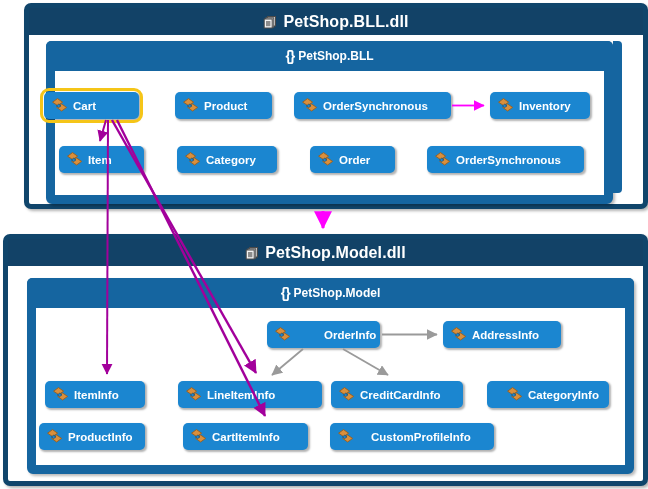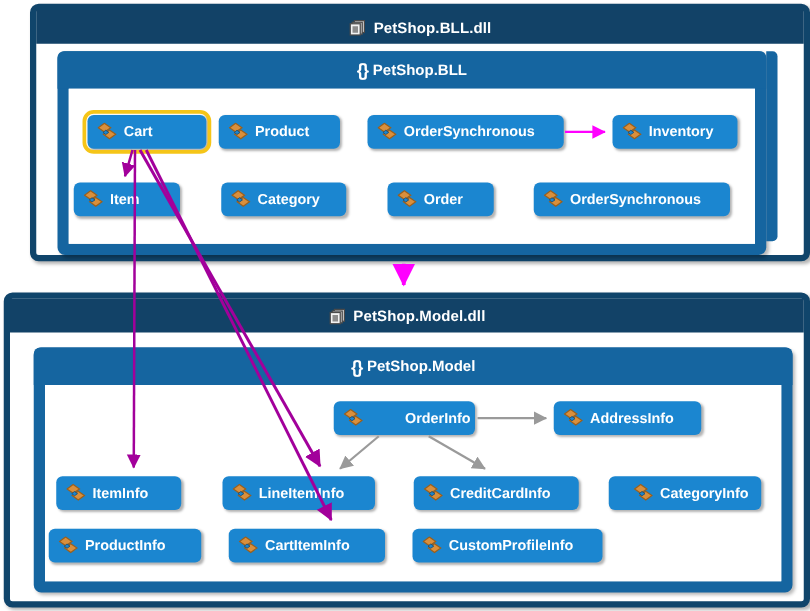--- a/index.html
+++ b/index.html
@@ -28,21 +28,21 @@
     box-sizing:border-box;
     z-index:5;
     box-shadow:2px 2px 3px rgba(0,0,0,0.30);
   }
   .assembly-title{
     position:absolute;left:0;top:0;right:0;
     height:27px;
     background:#124267;
     color:#ffffff;
     display:flex;align-items:center;justify-content:center;
-    font-size:12px;font-weight:bold;
+    font-size:16px;font-weight:bold;
     letter-spacing:0.1px;
     box-sizing:border-box;
   }
   
   .namespace{
     position:absolute;
     background:#ffffff;
     border:9px solid #1565a0;
     border-radius:6px;
     box-sizing:border-box;
@@ -122,21 +122,21 @@
       <div class="namespace-title">
         <span class="brace">{}</span>
         <span>PetShop.BLL</span>
       </div>
       <div class="namespace-body"></div>
     </div>
 
     <div class="ns-stub" style="left:584px;top:33px;height:152px;"></div>
   </div>
 
-  <div class="node selected" style="left:70px;top:92px;width:95px;">
+  <div class="node selected" style="left:44px;top:92px;width:95px;">
     <span class="ico">
       <svg width="16" height="15" viewBox="0 0 16 15">
         <path d="M5.5 0.6 L10.6 4.2 L5.6 7.6 L0.6 4.2 Z" fill="#d98f3c" stroke="#9a5f1c" stroke-width="0.9"></path>
         <path d="M9.6 6.0 L14.6 9.4 L9.6 13.0 L4.7 9.4 Z" fill="#d98f3c" stroke="#9a5f1c" stroke-width="0.9"></path>
         <path d="M6.6 6.2 L9.0 7.9 L6.6 9.6 L4.4 7.9 Z" fill="#1b86d0" stroke="#1b4e73" stroke-width="0.7"></path>
       </svg>
     </span>
     <span class="label">Cart</span>
   </div>
 
@@ -265,21 +265,21 @@
     <span class="ico">
       <svg width="16" height="15" viewBox="0 0 16 15">
         <path d="M5.5 0.6 L10.6 4.2 L5.6 7.6 L0.6 4.2 Z" fill="#d98f3c" stroke="#9a5f1c" stroke-width="0.9"></path>
         <path d="M9.6 6.0 L14.6 9.4 L9.6 13.0 L4.7 9.4 Z" fill="#d98f3c" stroke="#9a5f1c" stroke-width="0.9"></path>
         <path d="M6.6 6.2 L9.0 7.9 L6.6 9.6 L4.4 7.9 Z" fill="#1b86d0" stroke="#1b4e73" stroke-width="0.7"></path>
       </svg>
     </span>
     <span class="label">ItemInfo</span>
   </div>
 
-  <div class="node" style="left:178px;top:381px;width:122px;text-align:center;">
+  <div class="node" style="left:178px;top:381px;width:144px;text-align:center;">
     <span class="ico">
       <svg width="16" height="15" viewBox="0 0 16 15">
         <path d="M5.5 0.6 L10.6 4.2 L5.6 7.6 L0.6 4.2 Z" fill="#d98f3c" stroke="#9a5f1c" stroke-width="0.9"></path>
         <path d="M9.6 6.0 L14.6 9.4 L9.6 13.0 L4.7 9.4 Z" fill="#d98f3c" stroke="#9a5f1c" stroke-width="0.9"></path>
         <path d="M6.6 6.2 L9.0 7.9 L6.6 9.6 L4.4 7.9 Z" fill="#1b86d0" stroke="#1b4e73" stroke-width="0.7"></path>
       </svg>
     </span>
     <span class="label">LineItemInfo</span>
   </div>
 
@@ -298,21 +298,21 @@
     <span class="ico">
       <svg width="16" height="15" viewBox="0 0 16 15">
         <path d="M5.5 0.6 L10.6 4.2 L5.6 7.6 L0.6 4.2 Z" fill="#d98f3c" stroke="#9a5f1c" stroke-width="0.9"></path>
         <path d="M9.6 6.0 L14.6 9.4 L9.6 13.0 L4.7 9.4 Z" fill="#d98f3c" stroke="#9a5f1c" stroke-width="0.9"></path>
         <path d="M6.6 6.2 L9.0 7.9 L6.6 9.6 L4.4 7.9 Z" fill="#1b86d0" stroke="#1b4e73" stroke-width="0.7"></path>
       </svg>
     </span>
     <span class="label">CategoryInfo</span>
   </div>
 
-  <div class="node" style="left:39px;top:423px;width:122px;">
+  <div class="node" style="left:39px;top:423px;width:106px;">
     <span class="ico">
       <svg width="16" height="15" viewBox="0 0 16 15">
         <path d="M5.5 0.6 L10.6 4.2 L5.6 7.6 L0.6 4.2 Z" fill="#d98f3c" stroke="#9a5f1c" stroke-width="0.9"></path>
         <path d="M9.6 6.0 L14.6 9.4 L9.6 13.0 L4.7 9.4 Z" fill="#d98f3c" stroke="#9a5f1c" stroke-width="0.9"></path>
         <path d="M6.6 6.2 L9.0 7.9 L6.6 9.6 L4.4 7.9 Z" fill="#1b86d0" stroke="#1b4e73" stroke-width="0.7"></path>
       </svg>
     </span>
     <span class="label">ProductInfo</span>
   </div>
 
@@ -320,21 +320,21 @@
     <span class="ico">
       <svg width="16" height="15" viewBox="0 0 16 15">
         <path d="M5.5 0.6 L10.6 4.2 L5.6 7.6 L0.6 4.2 Z" fill="#d98f3c" stroke="#9a5f1c" stroke-width="0.9"></path>
         <path d="M9.6 6.0 L14.6 9.4 L9.6 13.0 L4.7 9.4 Z" fill="#d98f3c" stroke="#9a5f1c" stroke-width="0.9"></path>
         <path d="M6.6 6.2 L9.0 7.9 L6.6 9.6 L4.4 7.9 Z" fill="#1b86d0" stroke="#1b4e73" stroke-width="0.7"></path>
       </svg>
     </span>
     <span class="label">CartItemInfo</span>
   </div>
 
-  <div class="node" style="left:330px;top:423px;width:152px;">
+  <div class="node" style="left:330px;top:423px;width:164px;gap:12px;">
     <span class="ico">
       <svg width="16" height="15" viewBox="0 0 16 15">
         <path d="M5.5 0.6 L10.6 4.2 L5.6 7.6 L0.6 4.2 Z" fill="#d98f3c" stroke="#9a5f1c" stroke-width="0.9"></path>
         <path d="M9.6 6.0 L14.6 9.4 L9.6 13.0 L4.7 9.4 Z" fill="#d98f3c" stroke="#9a5f1c" stroke-width="0.9"></path>
         <path d="M6.6 6.2 L9.0 7.9 L6.6 9.6 L4.4 7.9 Z" fill="#1b86d0" stroke="#1b4e73" stroke-width="0.7"></path>
       </svg>
     </span>
     <span class="label">CustomProfileInfo</span>
   </div>
 

